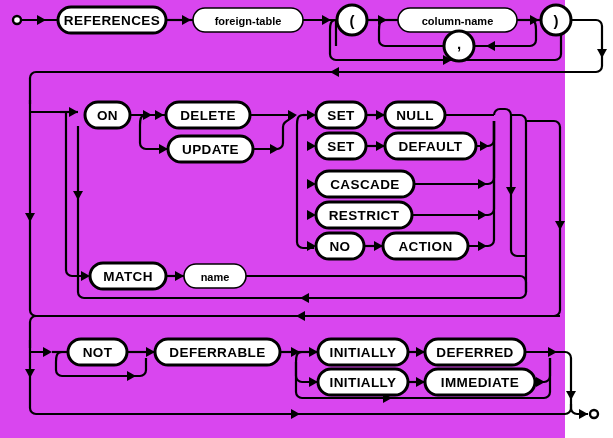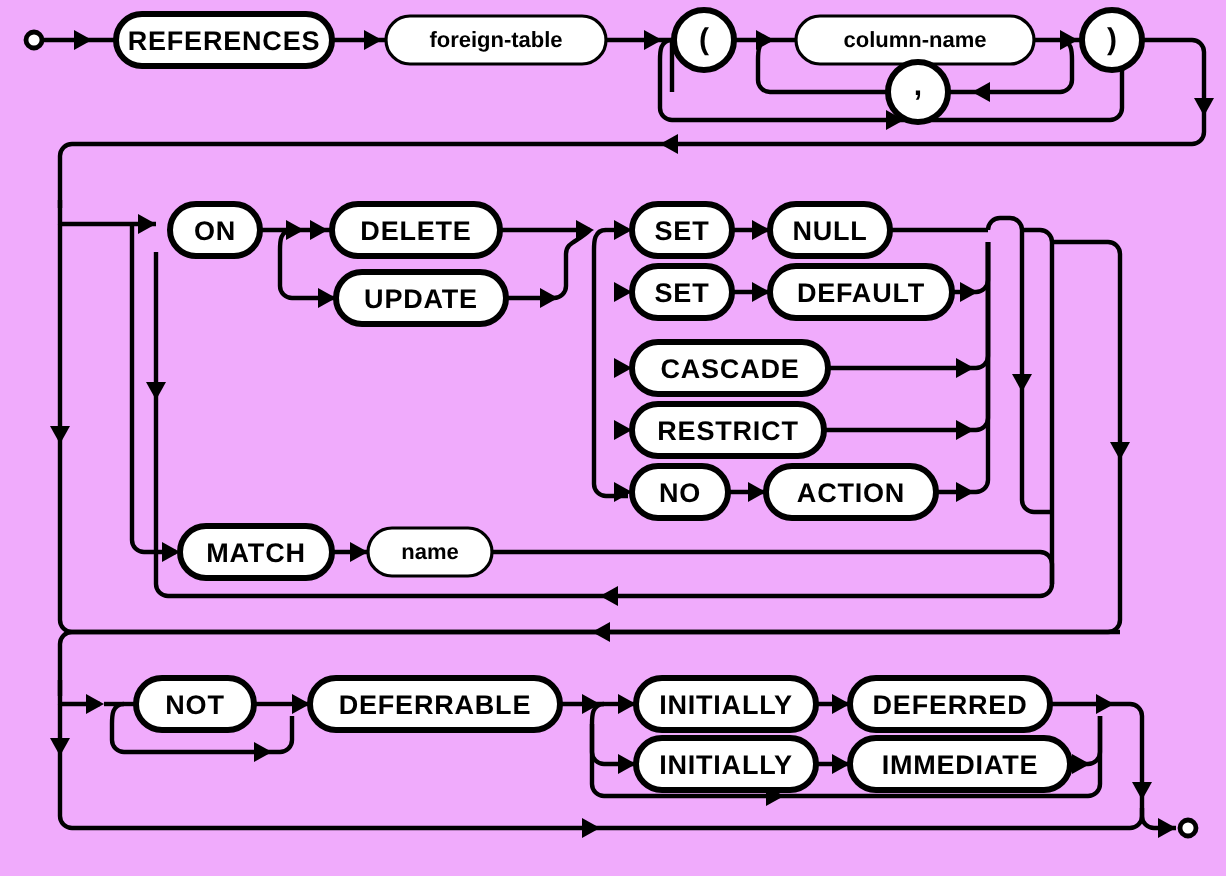--- a/index.html
+++ b/index.html
@@ -1,16 +1,16 @@
 <!DOCTYPE html>
 <html><head>
 <meta charset="utf-8">
 <style>
   html,body{margin:0;padding:0;background:#ffffff;}
-  #diagram-root{position:relative;width:613px;height:438px;background:#f0abfc;
+  #diagram-root{position:relative;width:565px;height:438px;background:#d946ef;
     font-family:"Liberation Sans", sans-serif;}
   svg{display:block;}
   .rail{fill:none;stroke:#000000;stroke-width:2.2;stroke-linecap:butt;stroke-linejoin:round;}
   .arrow{fill:#000000;stroke:none;}
   .term-box{fill:#ffffff;stroke:#000000;stroke-width:3;}
   .nonterm-box{fill:#ffffff;stroke:#000000;stroke-width:1.6;}
   .circ-term{fill:#ffffff;stroke:#000000;stroke-width:3;}
   .endpoint{fill:#ffffff;stroke:#000000;stroke-width:2.4;}
   .lbl-term{font-family:"Liberation Sans", sans-serif;font-weight:bold;font-size:13.5px;
     fill:#000000;text-anchor:middle;dominant-baseline:central;letter-spacing:0.4px;}

